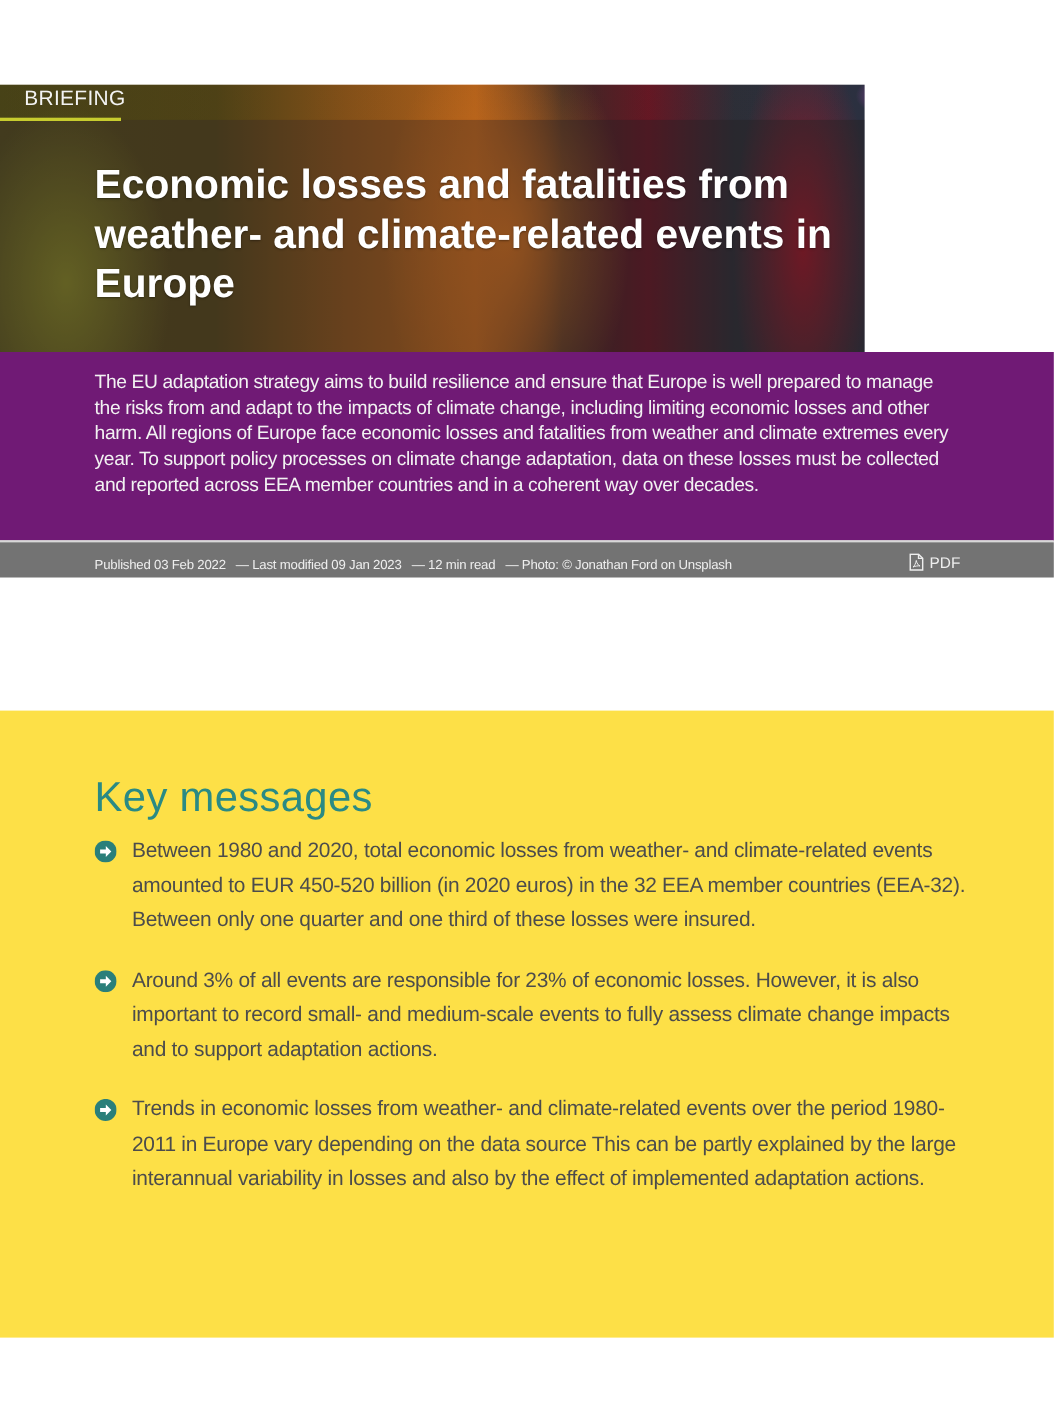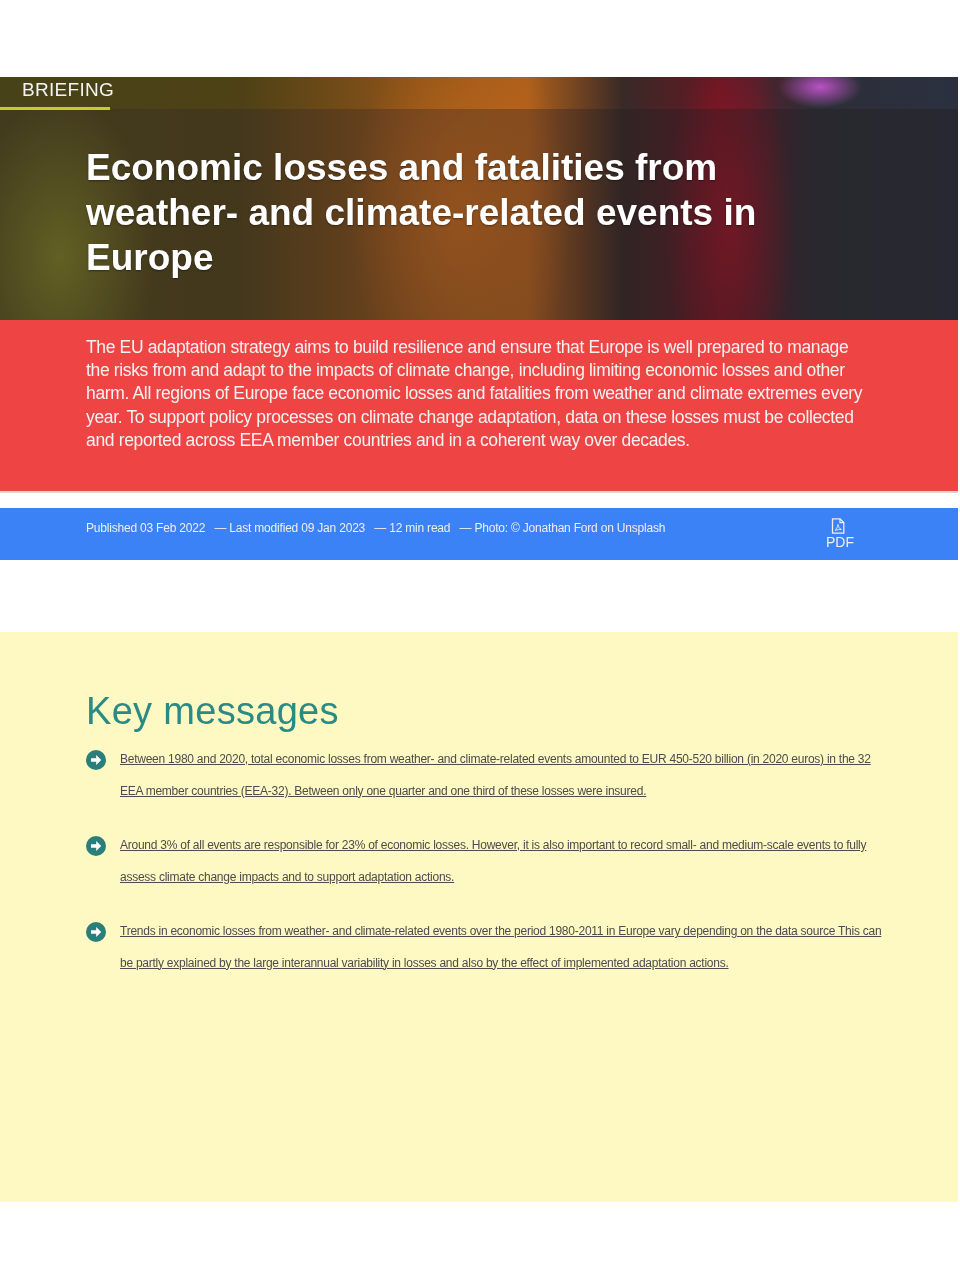--- a/index.html
+++ b/index.html
@@ -1,21 +1,21 @@
 <!DOCTYPE html>
 <html><head>
 <meta charset="utf-8">
 <style>
   * { box-sizing: border-box; margin: 0; padding: 0; }
   html, body { width: 960px; height: 1280px; background: #ffffff; overflow: hidden; }
   body { font-family: "Liberation Sans", "DejaVu Sans", sans-serif; position: relative; }
 
   
   .hero {
-    position: absolute; left: 0; top: 77px; width: 958px; height: 243px;
+    position: absolute; left: 0; top: 77px; width: 786px; height: 243px;
     overflow: hidden;
     background:
       radial-gradient(ellipse 60px 30px at 820px 10px, rgba(220,90,230,0.85), rgba(220,90,230,0) 70%),
       radial-gradient(ellipse 150px 260px at 460px 140px, rgba(230,120,30,0.95), rgba(200,90,20,0) 75%),
       radial-gradient(ellipse 80px 240px at 730px 150px, rgba(170,20,40,0.95), rgba(120,10,30,0) 80%),
       radial-gradient(ellipse 120px 200px at 60px 180px, rgba(150,150,40,0.9), rgba(90,90,30,0) 80%),
       linear-gradient(90deg, #58501e 0%, #5b4a1a 25%, #9a5a1c 40%, #c86a1e 55%, #3b2a2a 65%, #6a1626 75%, #2d2f3a 85%, #2b3040 100%);
   }
   .hero-top-strip {
     position: absolute; left: 0; top: 0; width: 100%; height: 32px;
@@ -35,63 +35,62 @@
   }
   .hero-title {
     position: absolute; left: 86px; top: 68px; width: 760px;
     color: #ffffff; font-weight: bold; font-size: 37px; line-height: 45px;
     text-shadow: 0 1px 2px rgba(0,0,0,0.4);
   }
 
   
   .summary {
     position: absolute; left: 0; top: 320px; width: 958px; height: 172px;
-    background: #ef4444;
+    background: #701a75;
   }
   .summary-text {
     position: absolute; left: 86px; top: 16px; width: 790px;
     color: #f2f2f2; font-size: 17.5px; line-height: 23.2px;
     letter-spacing: -0.35px;
   }
   .meta-divider {
     position: absolute; left: 0; top: 491px; width: 958px; height: 2px; background: #d8d8d8;
   }
   .meta-bar {
-    position: absolute; left: 0; top: 508px; width: 958px; height: 52px;
-    background: #3b82f6;
+    position: absolute; left: 0; top: 493px; width: 958px; height: 32px;
+    background: #737373;
   }
   .meta-text {
     position: absolute; left: 86px; top: 13px;
     color: #eeeeee; font-size: 12px; letter-spacing: -0.2px; white-space: nowrap;
   }
   .meta-text span { margin-right: 6px; }
   .pdf-link {
     position: absolute; left: 826px; top: 10px; display: flex; align-items: center;
-    color: #eeeeee; font-size: 14px; text-decoration: none; flex-direction: column;
+    color: #eeeeee; font-size: 14px; text-decoration: none;
   }
   .pdf-icon { width: 14px; height: 16px; margin-right: 5px; }
 
   
   .key-section {
-    position: absolute; left: 0; top: 632px; width: 958px; height: 570px;
-    background: #fef9c3; overflow: hidden;
+    position: absolute; left: 0; top: 646px; width: 958px; height: 570px;
+    background: #fde047; overflow: hidden;
   }
   .key-title {
     position: absolute; left: 86px; top: 58px;
     color: #2a8a84; font-size: 38px; font-weight: normal; letter-spacing: 0.3px;
   }
   .key-list { position: absolute; left: 86px; top: 112px; width: 800px; list-style: none; }
   .key-item { position: relative; padding-left: 34px; margin-bottom: 23px; }
   .key-item .arrow {
     position: absolute; left: 0; top: 6px; width: 20px; height: 20px;
   }
   .key-item .txt {
-    color: #4c4c4c; font-size: 12px; line-height: 31.5px; letter-spacing: -0.25px;
+    color: #4c4c4c; font-size: 19px; line-height: 31.5px; letter-spacing: -0.25px;
     display: block;
-    text-decoration: underline;
   }
 </style>
 </head>
 <body>
 
 <header class="hero">
   <div class="hero-top-strip"></div>
   <div class="hero-overlay"></div>
   <div class="briefing-label">BRIEFING</div>
   <div class="briefing-underline"></div>

